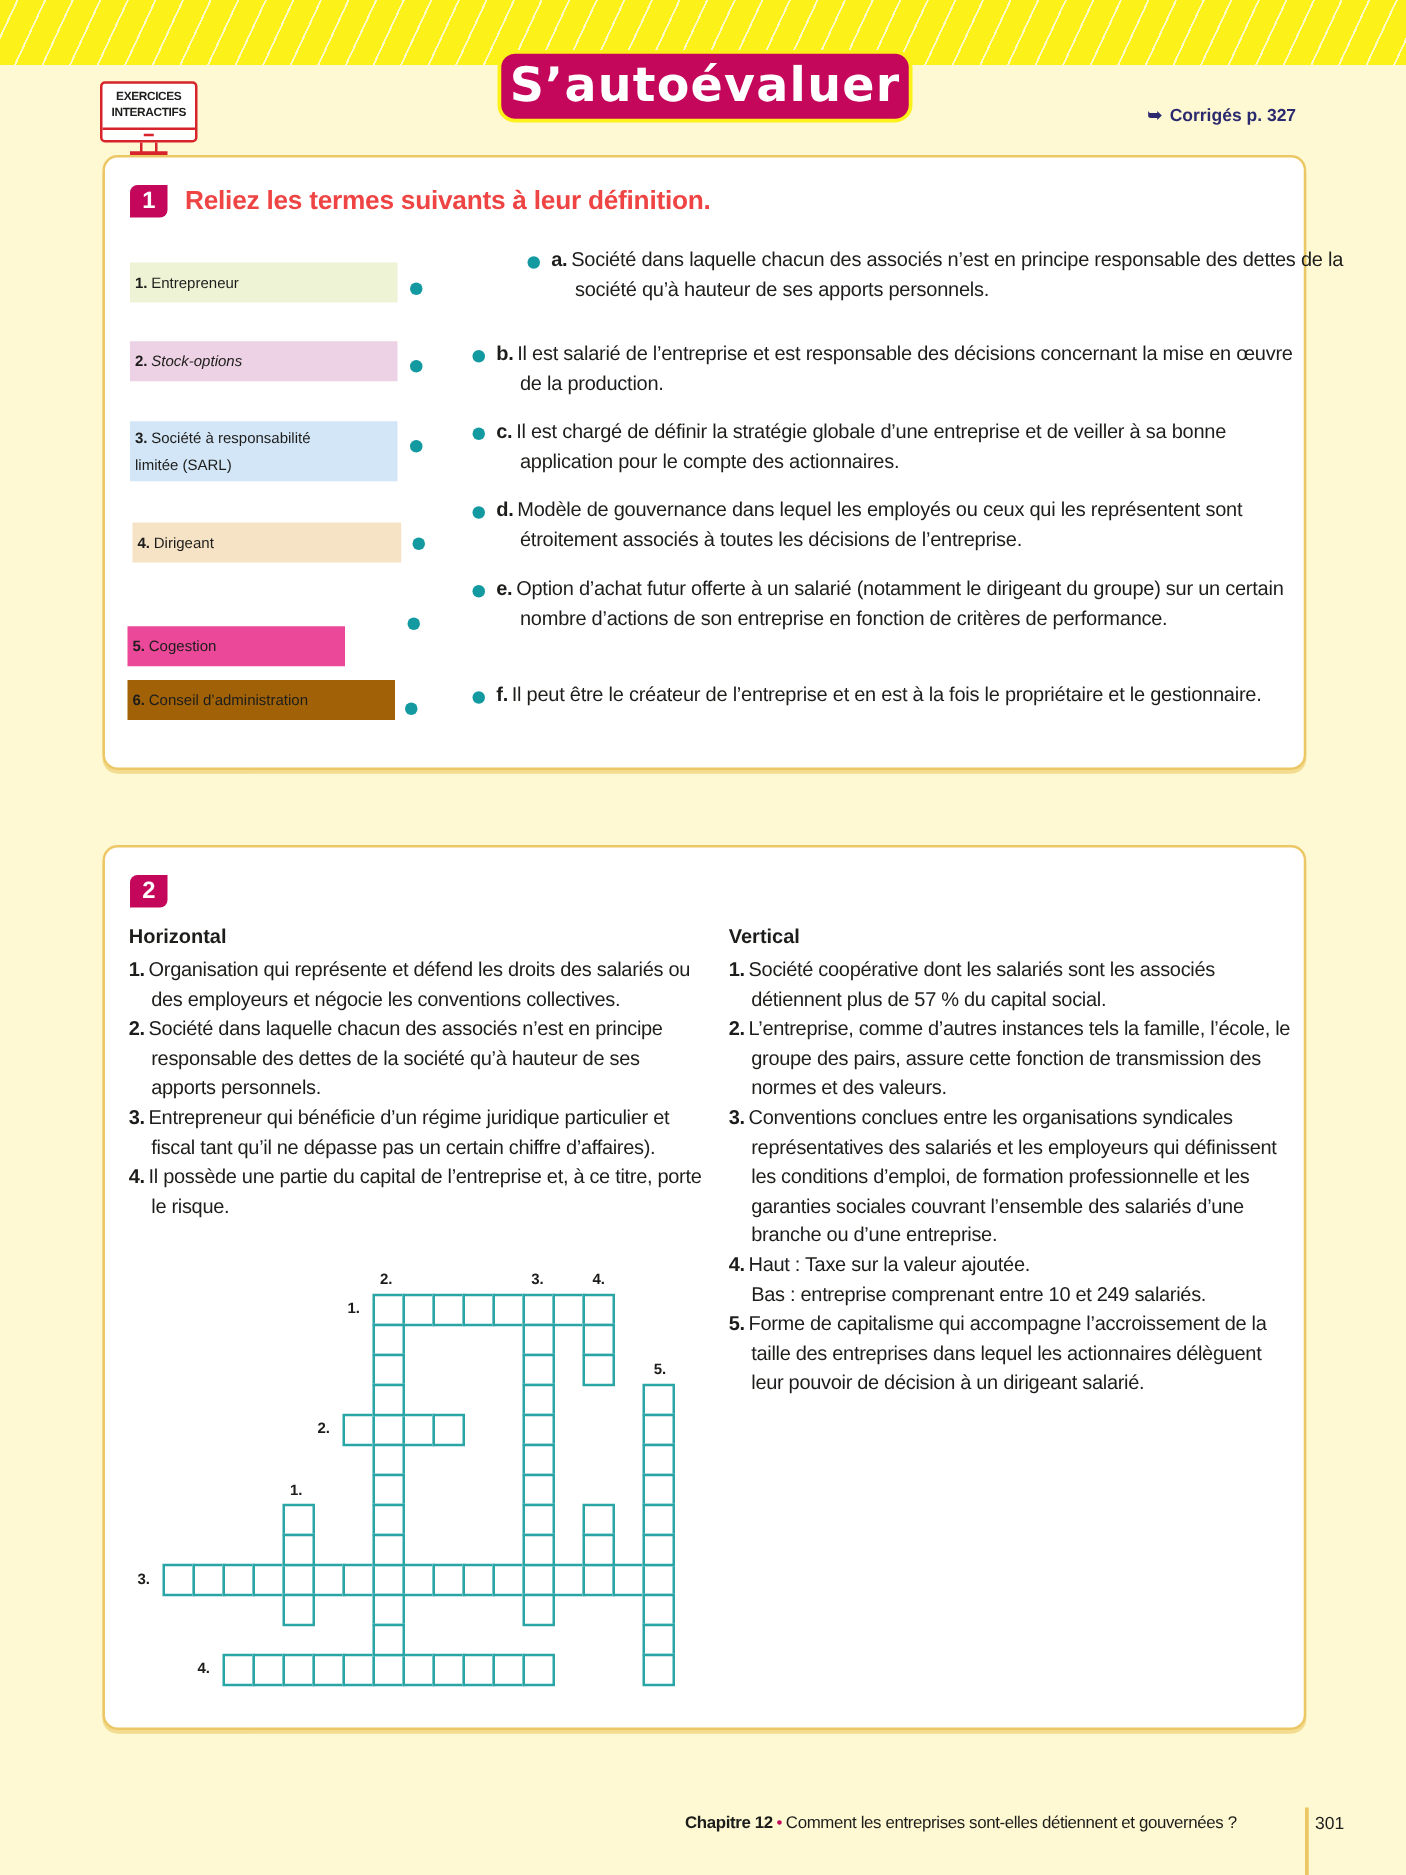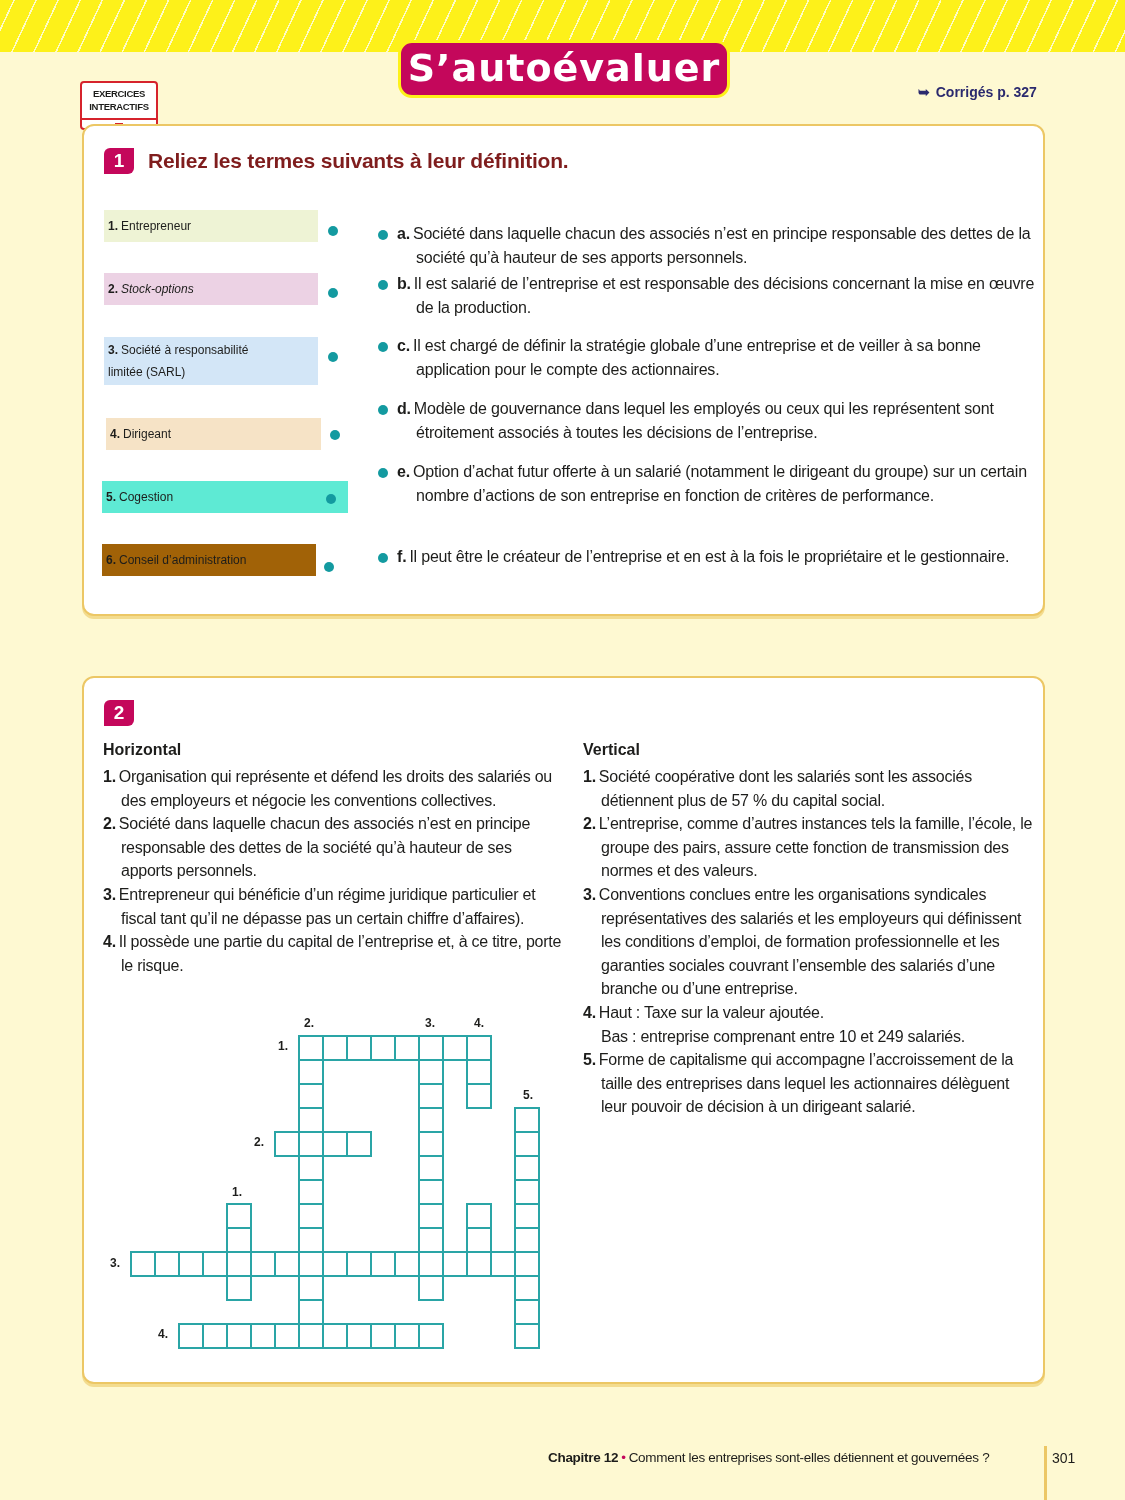--- a/index.html
+++ b/index.html
@@ -15,21 +15,21 @@
     position: absolute; left: 0; top: 0; width: 1125px; height: 52px;
     background-color: #fdf11a;
     background-image: repeating-linear-gradient(115deg, transparent 0 12px, rgba(255,255,255,0.75) 12px 13.5px, transparent 13.5px 20px);
   }
   .title-pill {
     position: absolute; left: 398px; top: 40px; width: 332px; height: 58px;
     background: #c4075b; border: 3px solid #fdf11a; border-radius: 14px;
     color: #fff; font-family: "DejaVu Sans", sans-serif; font-weight: bold;
     font-size: 38px; text-align: center; line-height: 50px; letter-spacing: 1px;
   }
-  .ex-badge { position: absolute; left: 80px; top: 81px; width: 78px; height: 60px; }
+  .ex-badge { position: absolute; left: 80px; top: 65px; width: 78px; height: 60px; }
   .ex-screen {
     position: absolute; left: 0; top: 0; width: 78px; height: 49px;
     border: 2px solid #d6232c; border-radius: 4px; background: #fff;
   }
   .ex-screen .lbl {
     position: absolute; left: 0; top: 4px; width: 74px; text-align: center;
     font-size: 9.5px; font-weight: bold; line-height: 13px; letter-spacing: -0.3px;
   }
   .ex-screen .bar { position: absolute; left: 0; bottom: 0; width: 74px; height: 10px; border-top: 2px solid #d6232c; }
   .ex-screen .bar i { position: absolute; left: 33px; top: 3px; width: 8px; height: 2px; background: #d6232c; }
@@ -47,21 +47,21 @@
     box-shadow: 0 3px 0 #f3dc8f;
   }
   .card1 { top: 124px; height: 492px; }
   .card2 { top: 676px; height: 708px; }
   .ex-head { position: absolute; left: 20px; display: flex; align-items: center; white-space: nowrap; }
   .ex-num {
     display: inline-block; width: 30px; height: 26px; background: #c4075b; color: #fff;
     font-weight: bold; font-size: 19px; line-height: 26px; text-align: center;
     border-radius: 6px 0 6px 0; margin-right: 14px;
   }
-  .ex-title { color: #7f1d1d; font-weight: bold; font-size: 21px; letter-spacing: -0.2px; }
+  .ex-title { color: #ef4444; font-weight: bold; font-size: 21px; letter-spacing: -0.2px; }
 
   .term {
     position: absolute; height: 32px; font-size: 12px; padding-left: 4px;
     display: flex; align-items: center; line-height: 22px;
   }
   .term b { margin-right: 3px; }
   .term.two { height: 48px; }
   .dot { position: absolute; width: 10px; height: 10px; border-radius: 50%; background: #139aa0; }
   .def { position: absolute; left: 312px; width: 640px; font-size: 16px; line-height: 23.5px; letter-spacing: -0.2px; }
   .def .dot { left: -18px; top: 8px; }
@@ -124,31 +124,31 @@
       </div>
       <div class="dot" style="left: 244px; top: 162px;"></div>
       <div class="term two" style="left: 20px; top: 211px; width: 214px; background: rgb(211, 230, 247);">
         <div><b>3.</b><span>Société à responsabilité</span><br><span>limitée (SARL)</span></div>
       </div>
       <div class="dot" style="left: 244px; top: 226px;"></div>
       <div class="term" style="left: 22px; top: 292px; width: 215px; background: rgb(246, 227, 198);">
         <div><b>4.</b><span>Dirigeant</span></div>
       </div>
       <div class="dot" style="left: 246px; top: 304px;"></div>
-      <div class="term" style="left: 18px; top: 355px; width: 246px; background: #5eead4;">
+      <div class="term" style="left: 18px; top: 375px; width: 174px; background: #ec4899;">
         <div><b>5.</b><span>Cogestion</span></div>
       </div>
       <div class="dot" style="left: 242px; top: 368px;"></div>
       <div class="term" style="left: 18px; top: 418px; width: 214px; background: #a16207;">
         <div><b>6.</b><span>Conseil d’administration</span></div>
       </div>
       <div class="dot" style="left: 240px; top: 436px;"></div>
     </div>
   <div id="defs">
-      <div class="def" style="top: 96px;">
+      <div class="def" style="top: 71px; margin-left: 44px;">
         <div class="dot"></div>
         <span class="txt"><b>a.</b><span>Société dans laquelle chacun des associés n’est en principe responsable des dettes de la société qu’à hauteur de ses apports personnels.</span></span>
       </div>
       <div class="def" style="top: 146px;">
         <div class="dot"></div>
         <span class="txt"><b>b.</b><span>Il est salarié de l’entreprise et est responsable des décisions concernant la mise en œuvre de la production.</span></span>
       </div>
       <div class="def" style="top: 208px;">
         <div class="dot"></div>
         <span class="txt"><b>c.</b><span>Il est chargé de définir la stratégie globale d’une entreprise et de veiller à sa bonne application pour le compte des actionnaires.</span></span>

